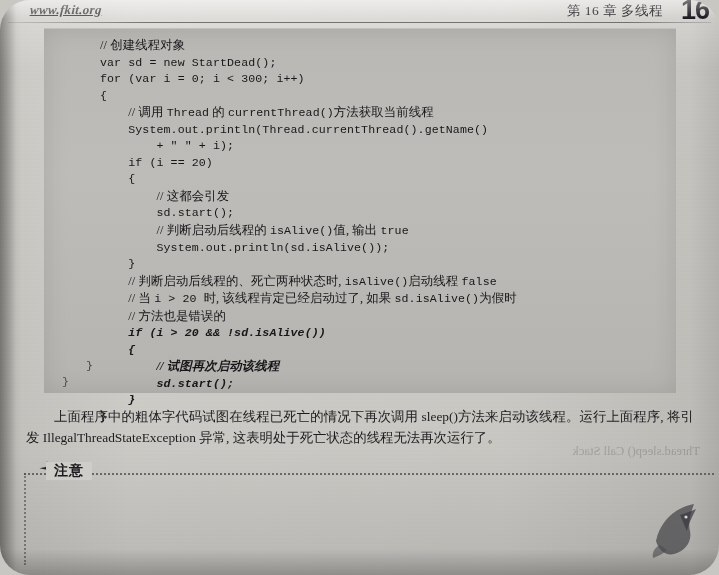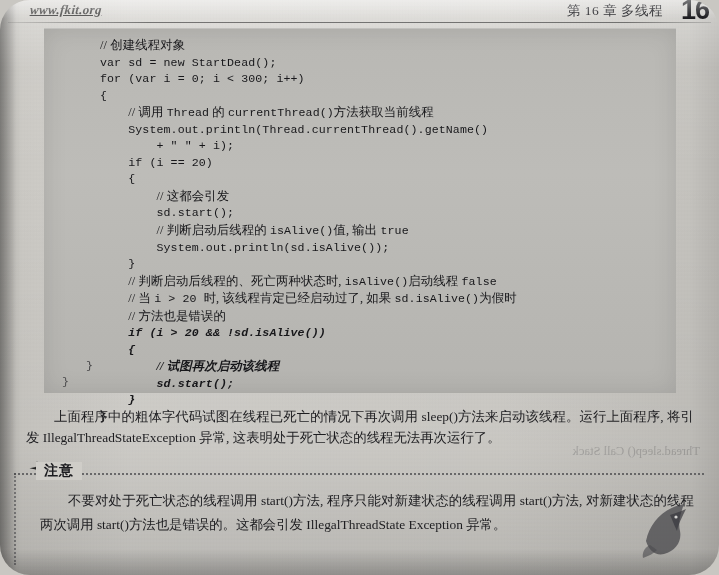--- a/index.html
+++ b/index.html
@@ -166,21 +166,21 @@
     font-size: 12.5px;
     color: rgba(40,40,45,0.22);
     transform: scaleX(-1);
     pointer-events: none;
     white-space: nowrap;
   }
 
   
   #note-box {
     position: absolute;
-    left: 14px;
+    left: 24px;
     top: 473px;
     width: 690px;
     height: 92px;
   }
   #note-border-top {
     position: absolute;
     left: 0; top: 0;
     width: 690px;
     height: 0;
     border-top: 2px dotted #4a4a4d;
@@ -307,21 +307,20 @@
   <div id="ghost">Thread.sleep() Call Stack</div>
 
   <div id="note-box">
     <div id="note-border-top"></div>
     <div id="note-border-left"></div>
 
     <svg id="note-star" viewBox="0 0 24 24">
       <path d="M12 1 L13.6 9.2 L22 11 L13.6 12.8 L12 21 L10.4 12.8 L2 11 L10.4 9.2 Z" fill="#222"></path>
     </svg>
     <div id="note-label">注意</div>
-    <div id="note-text">不要对处于死亡状态的线程调用 start()方法, 程序只能对新建状态的线程调用 start()方法, 对新建状态的线程两次调用 start()方法也是错误的。这都会引发 IllegalThreadState Exception 异常。</div>
 
     <svg id="dolphin" viewBox="0 0 52 58">
       <path d="M6 40 C10 20 26 6 44 3 C40 14 38 22 40 30 C42 40 36 50 24 53 C16 55 9 50 6 40 Z" fill="#3b3b40" opacity="0.78"></path>
       <path d="M30 14 C36 12 42 10 46 8 C42 16 38 24 37 30 C34 24 32 18 30 14 Z" fill="#22222a" opacity="0.7"></path>
       <path d="M10 44 C4 47 2 52 3 57 C9 55 14 52 17 49 Z" fill="#3b3b40" opacity="0.6"></path>
       <circle cx="36" cy="16" r="1.6" fill="#f0efec" opacity="0.9"></circle>
     </svg>
   </div>
 
   <div id="left-shadow"></div>

